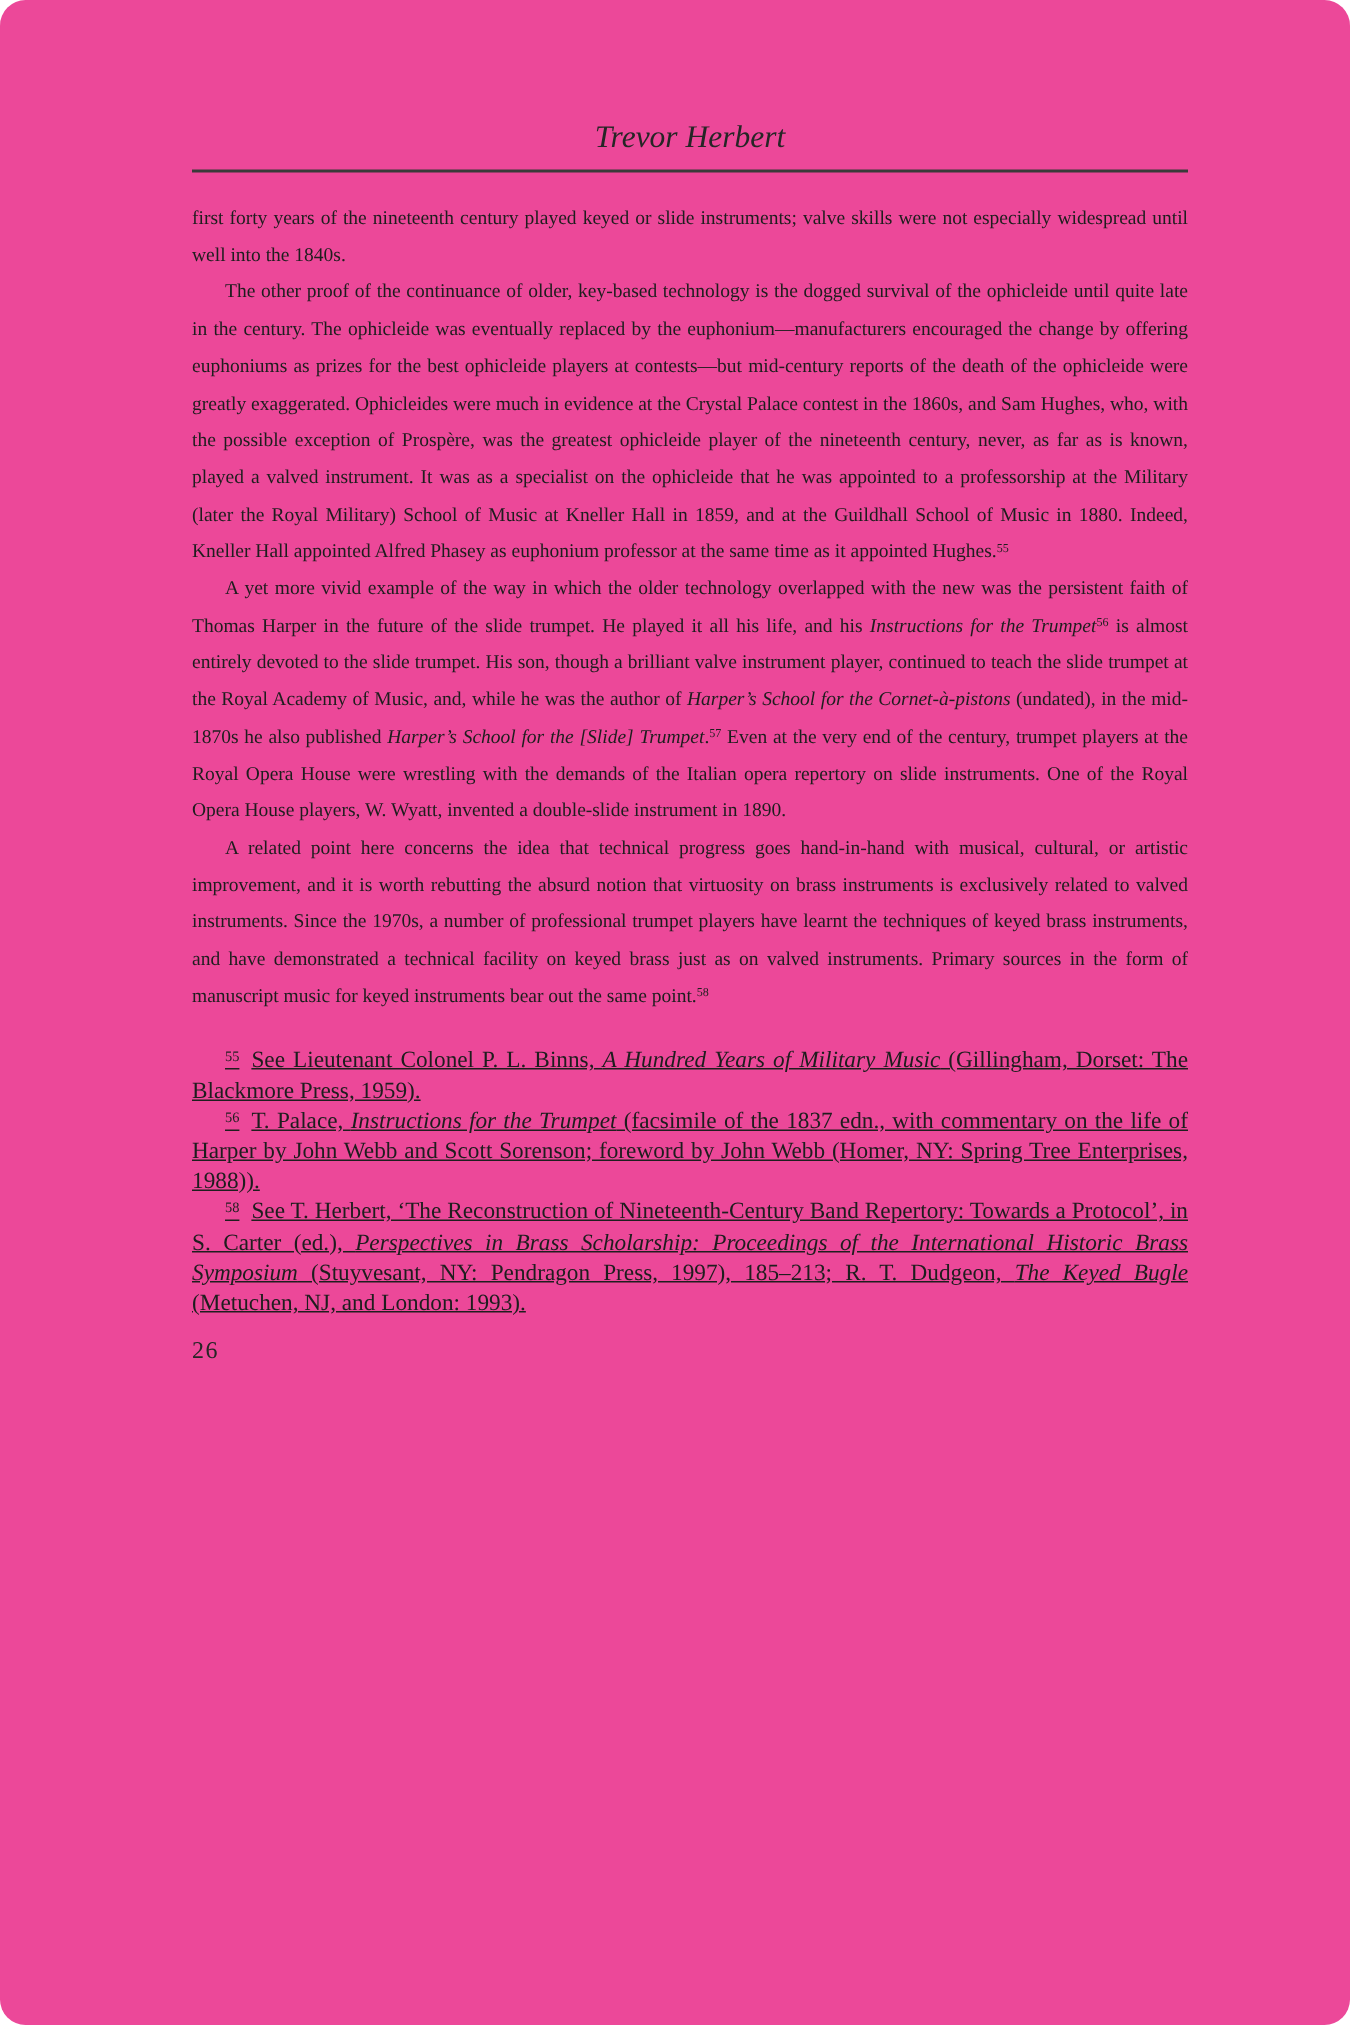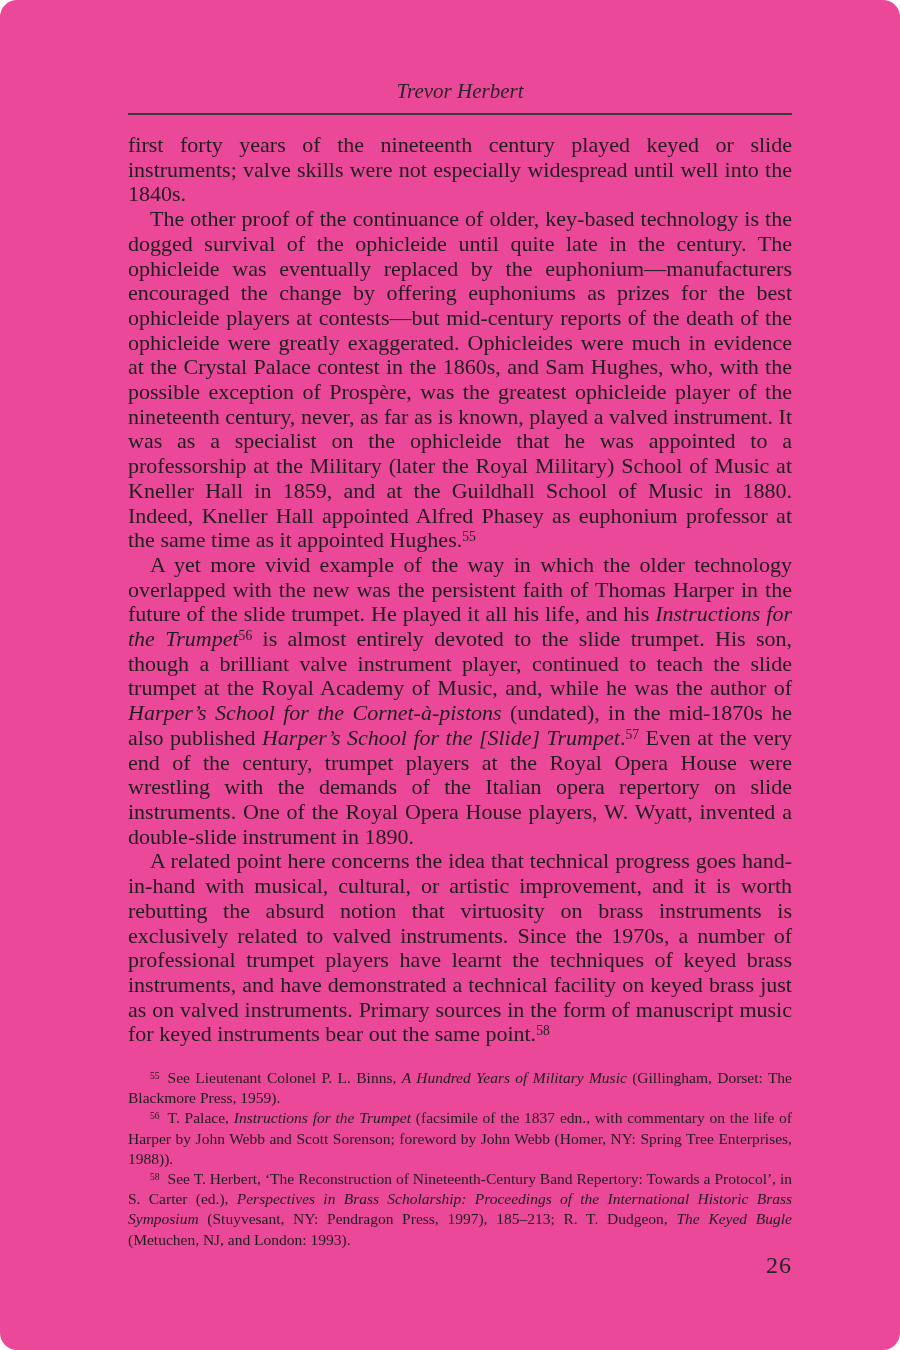--- a/index.html
+++ b/index.html
@@ -32,21 +32,21 @@
     color: #262626;
   }
   .head-rule {
     margin-top: 9px;
     border: none;
     border-top: 2px solid #3a3a3a;
     width: 100%;
   }
   .body-text {
     margin-top: 18px;
-    font-size: 22px;
+    font-size: 13px;
     line-height: 24.7px;
     text-align: justify;
   }
   .para {
     margin: 0;
   }
   .para.indent {
     text-indent: 22px;
   }
   sup.supref, sup.fnmark {
@@ -61,25 +61,26 @@
   }
   .footnotes {
     margin-top: 21px;
     font-size: 15.5px;
     line-height: 20.2px;
     text-align: justify;
   }
   .footnote {
     margin: 0;
     text-indent: 22px;
+    text-decoration: underline;
   }
   .page-number {
-    margin-top: 2px;
-    text-align: right;
-    font-size: 24px;
+    margin-top: 13px;
+    text-align: left;
+    font-size: 16px;
     letter-spacing: 1px;
     color: #262626;
   }
 </style>
 </head>
 <body>
 
 <div class="page">
   <div class="content">
     <div class="running-head">Trevor Herbert</div>

